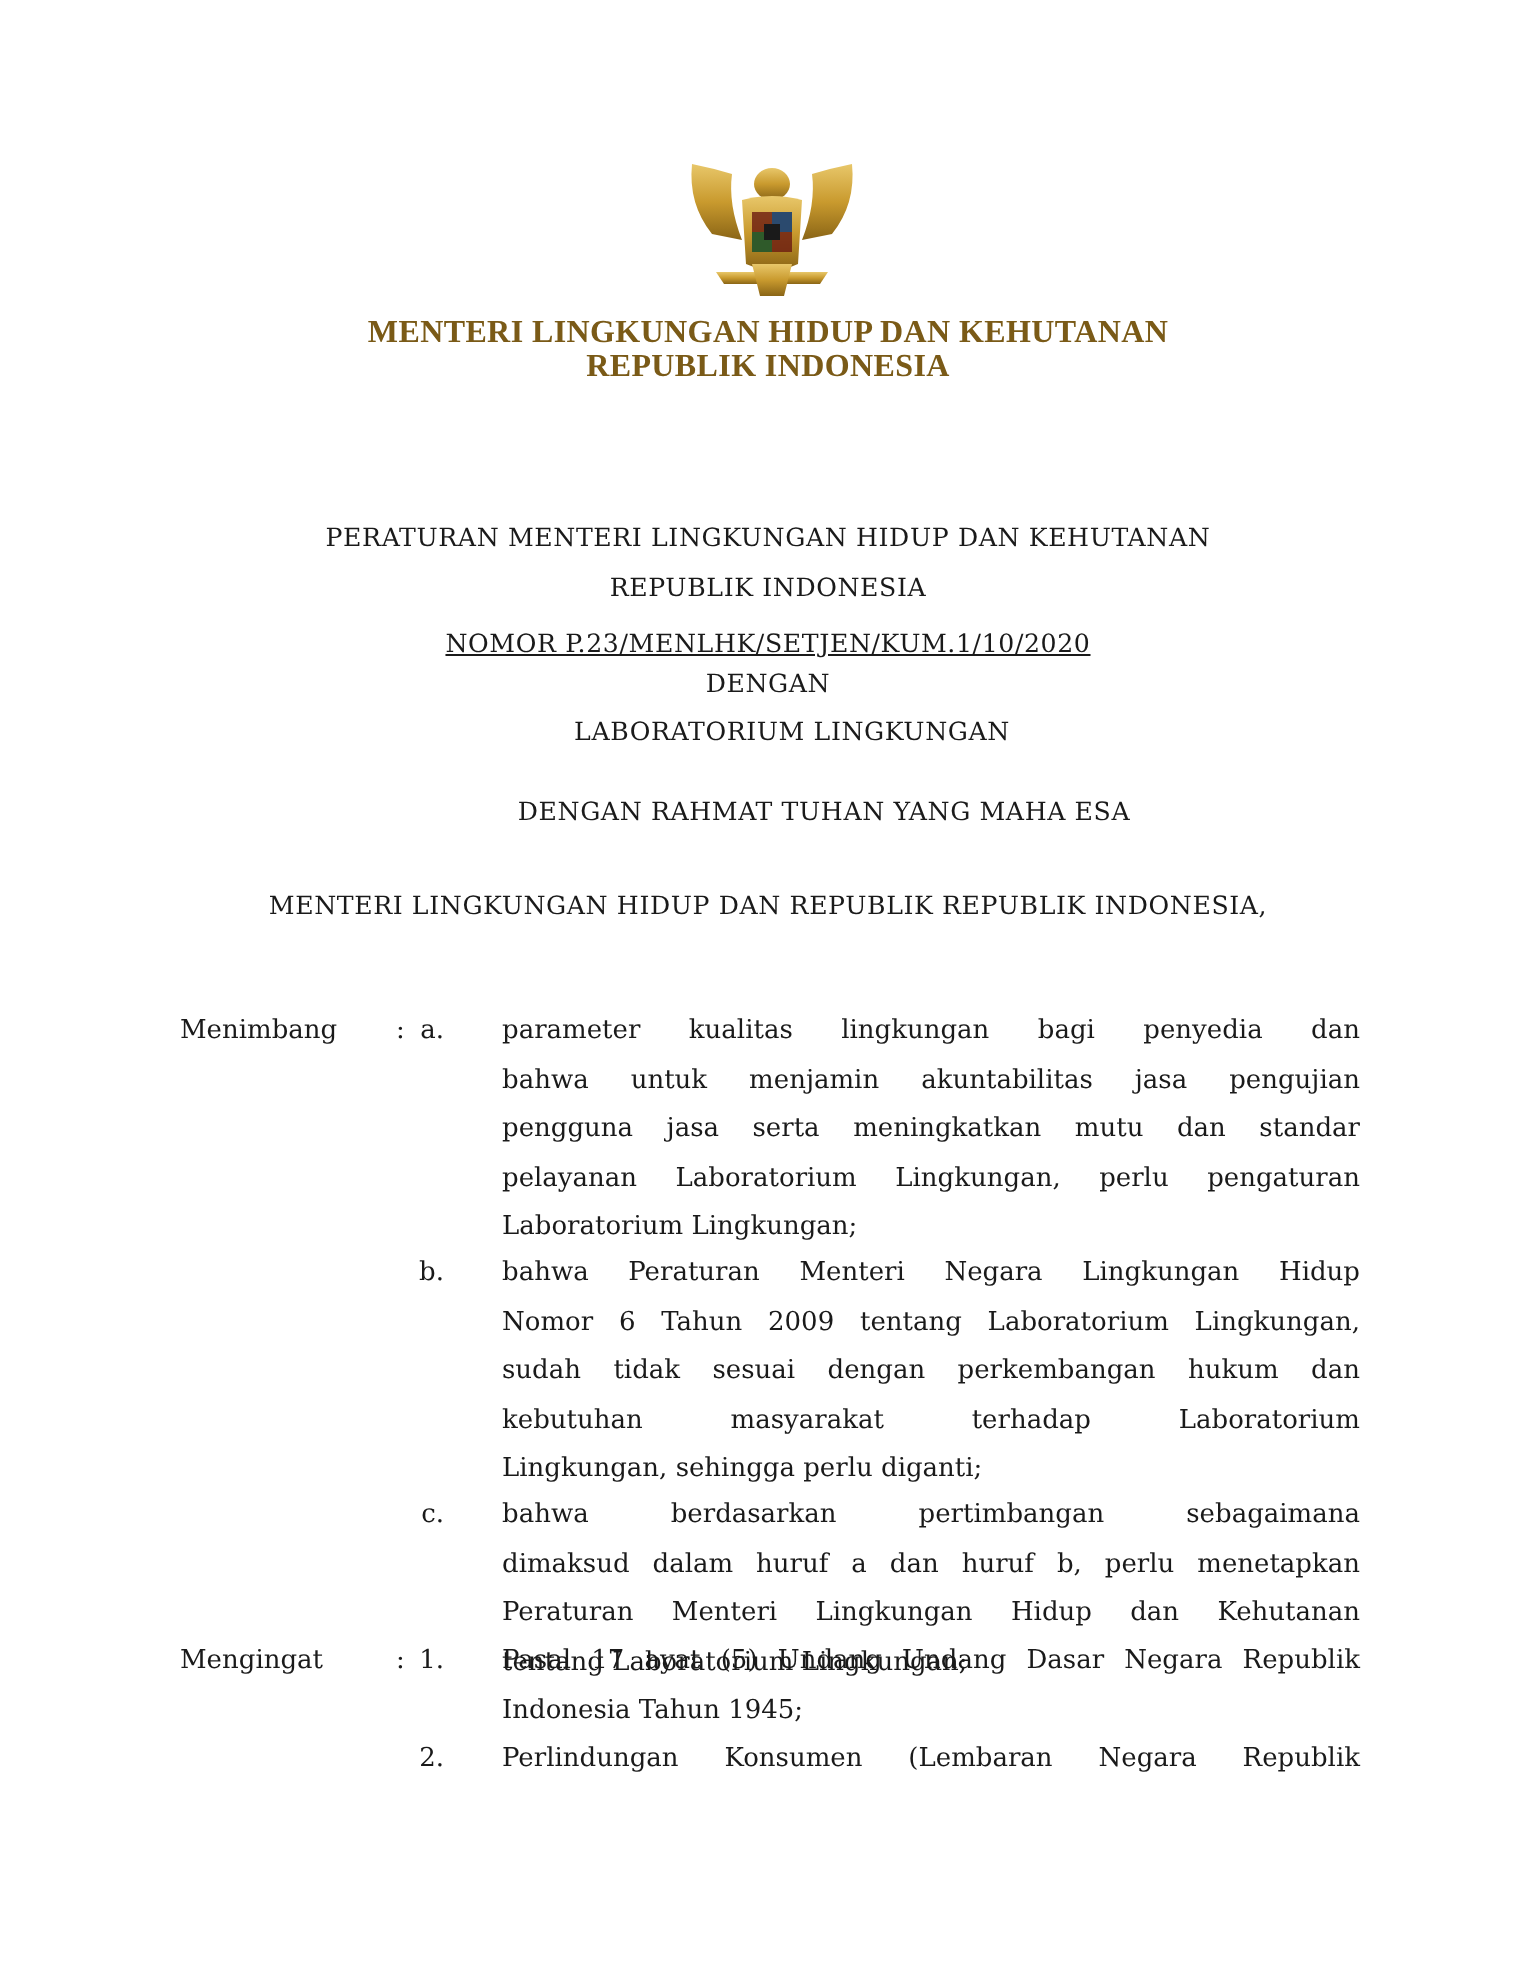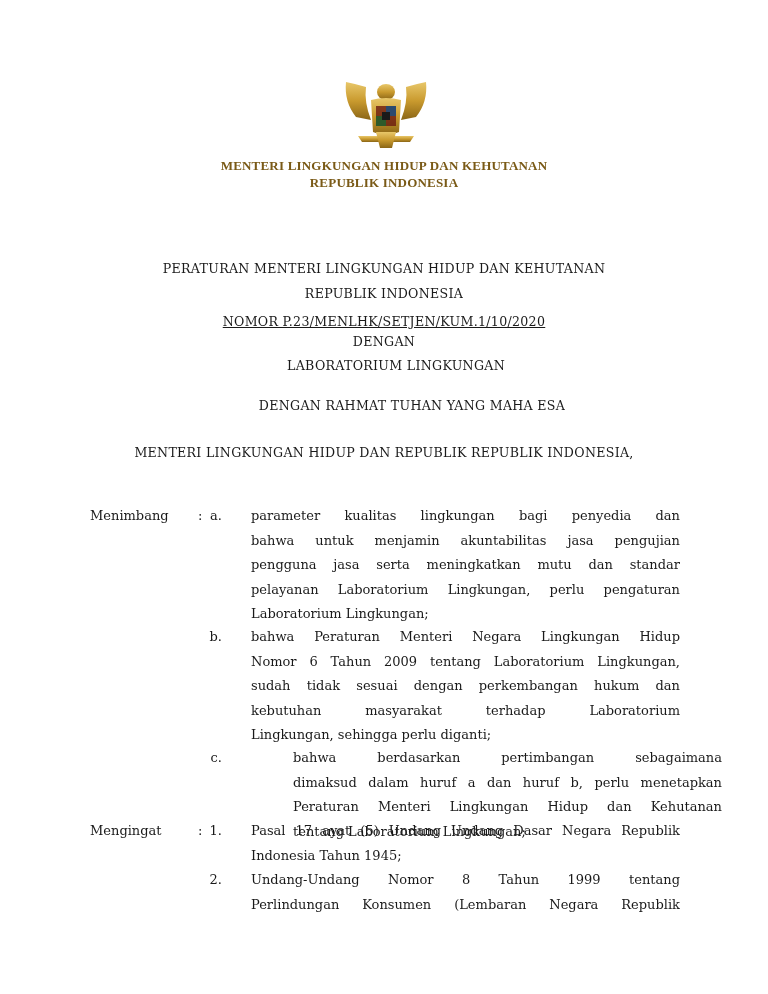--- a/index.html
+++ b/index.html
@@ -1,21 +1,21 @@
 <!DOCTYPE html>
 <html><head>
   <meta charset="utf-8">
   <style>
     html, body { margin: 0; padding: 0; background: #ffffff; }
     body { width: 768px; height: 994px; position: relative; overflow: hidden;
       font-family: "DejaVu Serif", serif; color: #1a1a1a; }
     .emblem { position: absolute; left: 336px; top: 72px; width: 100px; height: 80px; }
     .header-title { position: absolute; left: 0; width: 768px; text-align: center;
       font-family: "Liberation Serif", serif; font-weight: bold; color: #7a5a17;
-      font-size: 13px; letter-spacing: 0.2px; }
+      font-size: 16px; letter-spacing: 0.2px; }
     .ht1 { top: 158px; }
     .ht2 { top: 175px; }
     .center { position: absolute; left: 0; width: 768px; text-align: center;
       font-size: 12.6px; letter-spacing: 0.3px; }
     .c1 { top: 261px; }
     .c2 { top: 286px; }
     .c3 { top: 314px; text-decoration: underline; }
     .c4 { top: 334px; }
     .c5 { top: 348px; left: 12px; }
     .c6 { top: 398px; margin-left: 28px; }
@@ -87,21 +87,21 @@
       <span class="line">bahwa Peraturan Menteri Negara Lingkungan Hidup</span>
       <span class="line">Nomor 6 Tahun 2009 tentang Laboratorium Lingkungan,</span>
       <span class="line">sudah tidak sesuai dengan perkembangan hukum dan</span>
       <span class="line">kebutuhan masyarakat terhadap Laboratorium</span>
       <span class="line last">Lingkungan, sehingga perlu diganti;</span>
     </div>
   </div>
 
   <div class="item" style="top:242px;">
     <span class="item-num">c.</span>
-    <div class="item-text" style="top:-4px;margin-left:42px;">
+    <div class="item-text" style="top:-4px;">
       <span class="line">bahwa berdasarkan pertimbangan sebagaimana</span>
       <span class="line">dimaksud dalam huruf a dan huruf b, perlu menetapkan</span>
       <span class="line">Peraturan Menteri Lingkungan Hidup dan Kehutanan</span>
       <span class="line last">tentang Laboratorium Lingkungan;</span>
     </div>
   </div>
 </div>
 
 <div class="section" style="top:823px;">
   <span class="sec-label">Mengingat</span>
@@ -111,17 +111,16 @@
     <span class="item-num">1.</span>
     <div class="item-text" style="top:-4px;">
       <span class="line">Pasal 17 ayat (5) Undang Undang Dasar Negara Republik</span>
       <span class="line last">Indonesia Tahun 1945;</span>
     </div>
   </div>
 
   <div class="item" style="top:49px;">
     <span class="item-num">2.</span>
     <div class="item-text" style="top:-4px;">
-      <span class="line">Undang-Undang Nomor 8 Tahun 1999 tentang</span>
       <span class="line">Perlindungan Konsumen (Lembaran Negara Republik</span>
     </div>
   </div>
 </div>
 
 </body></html>

